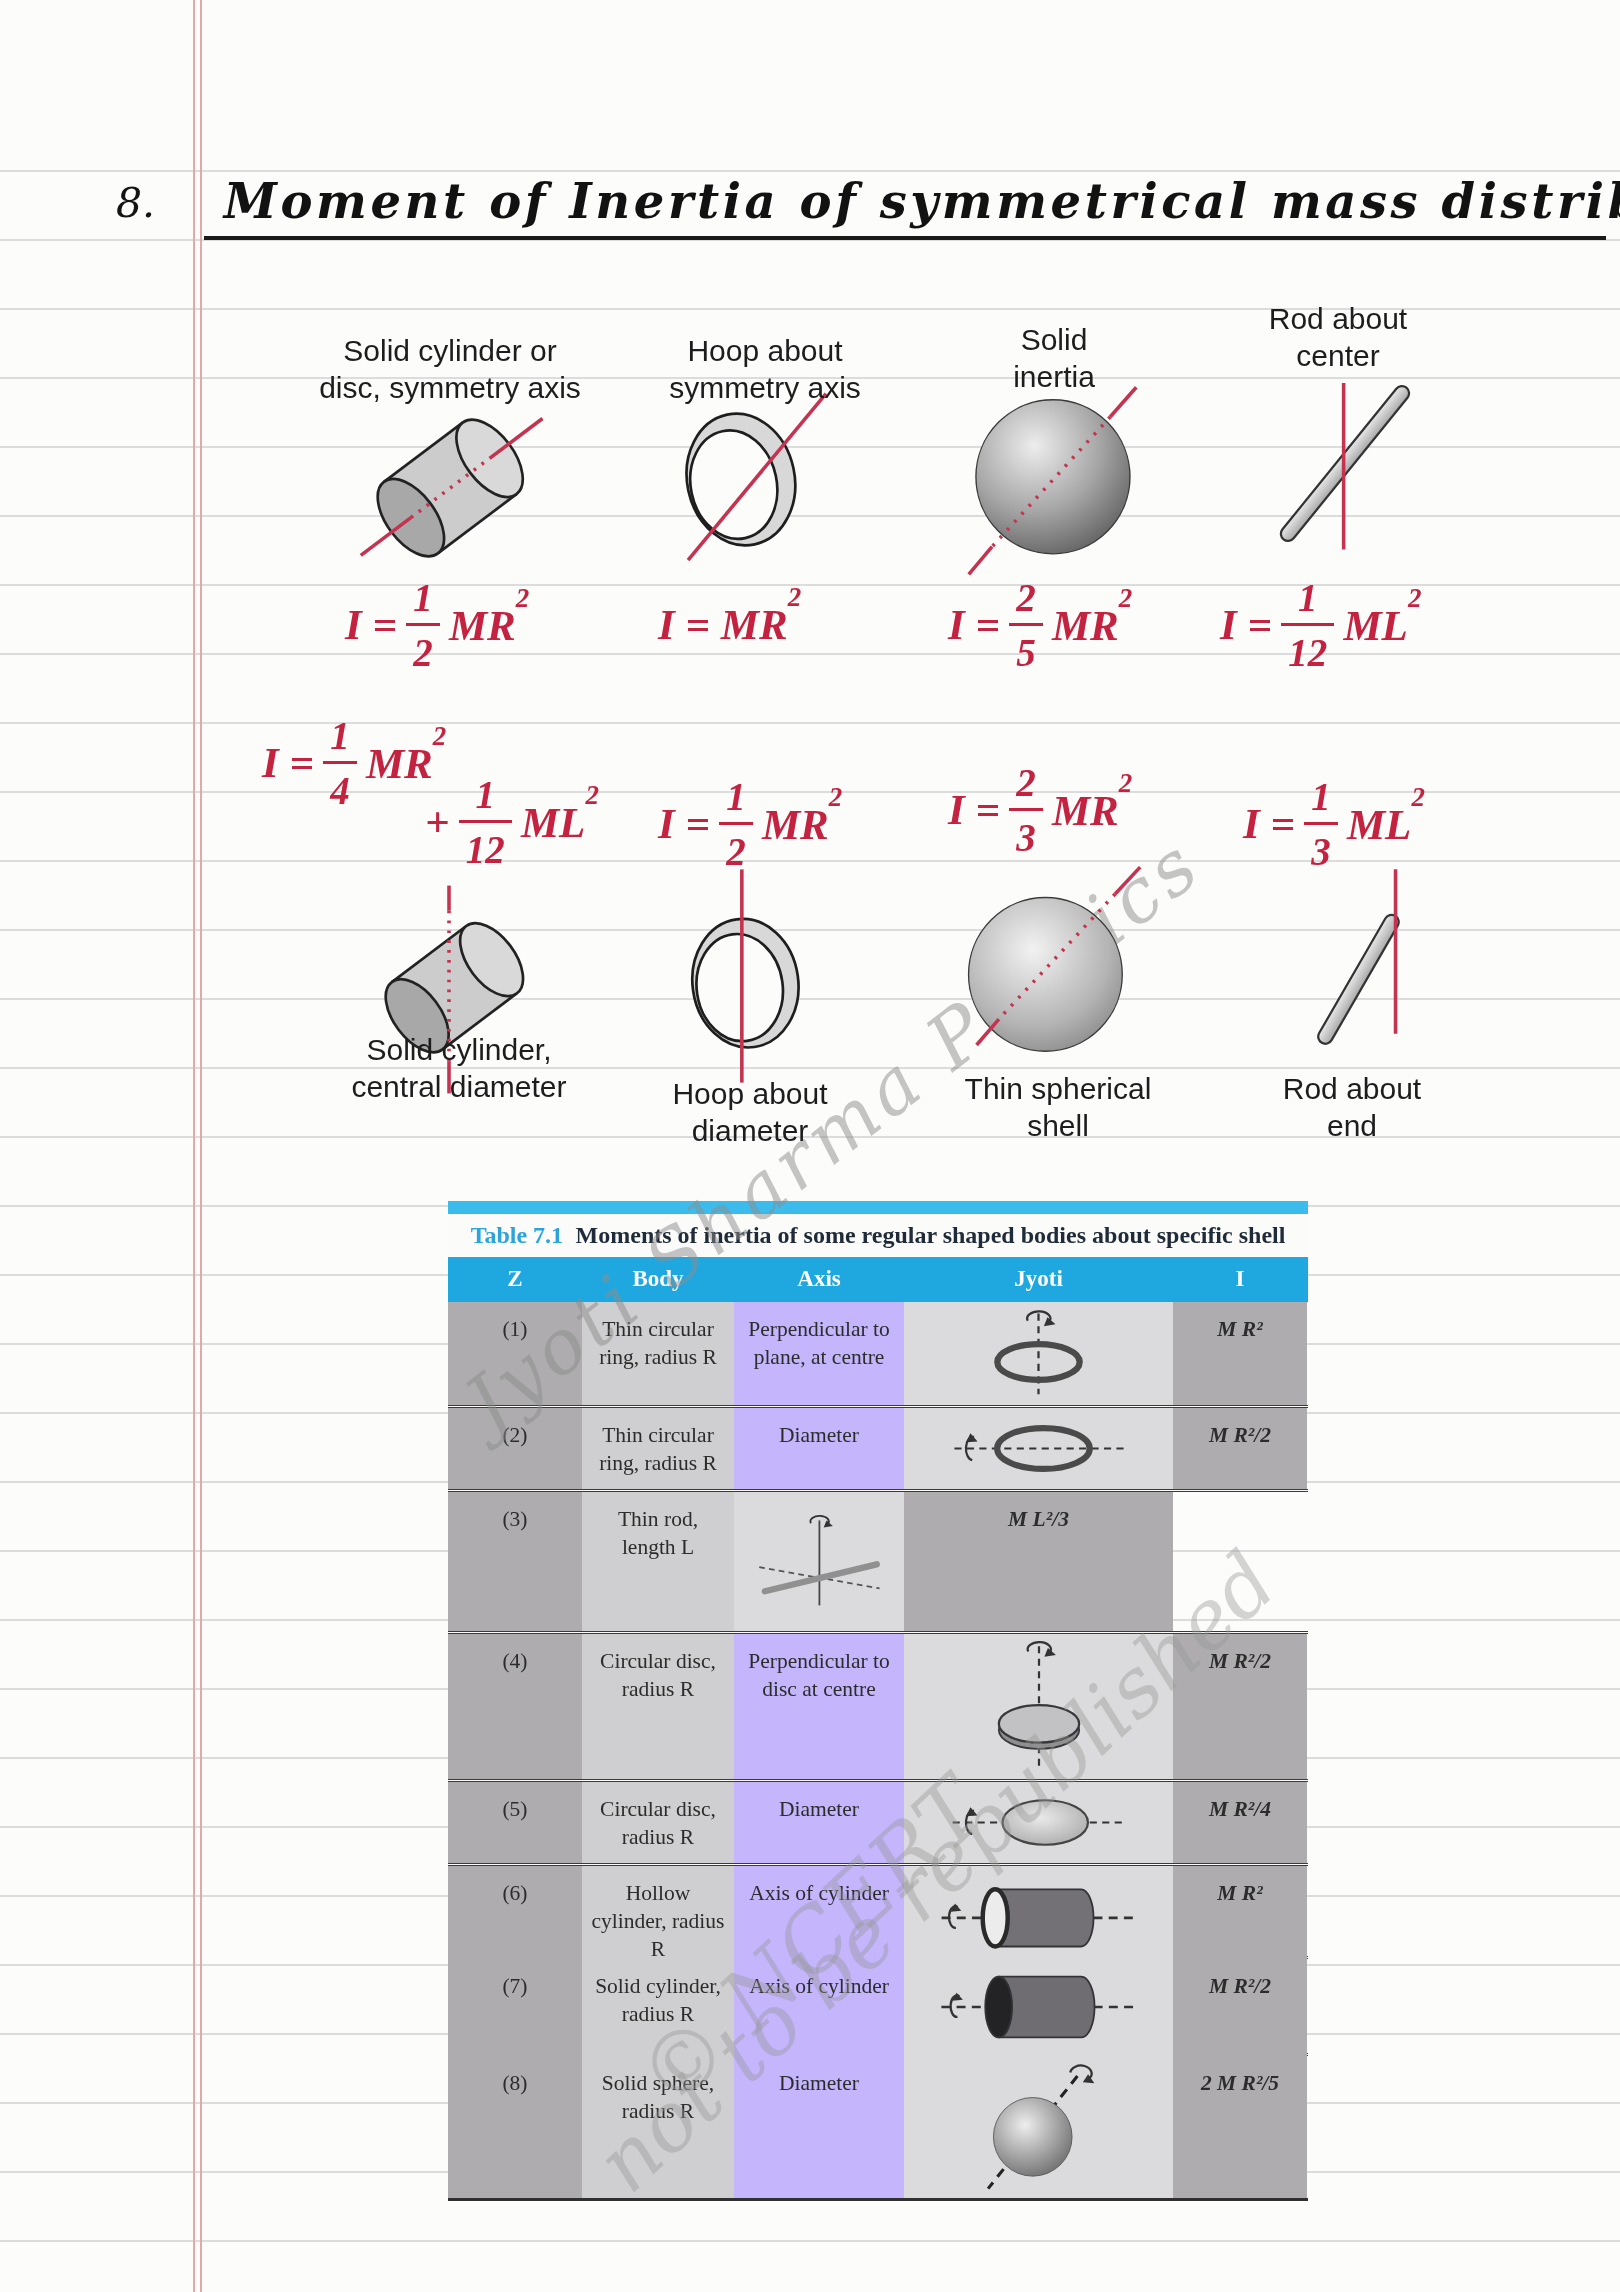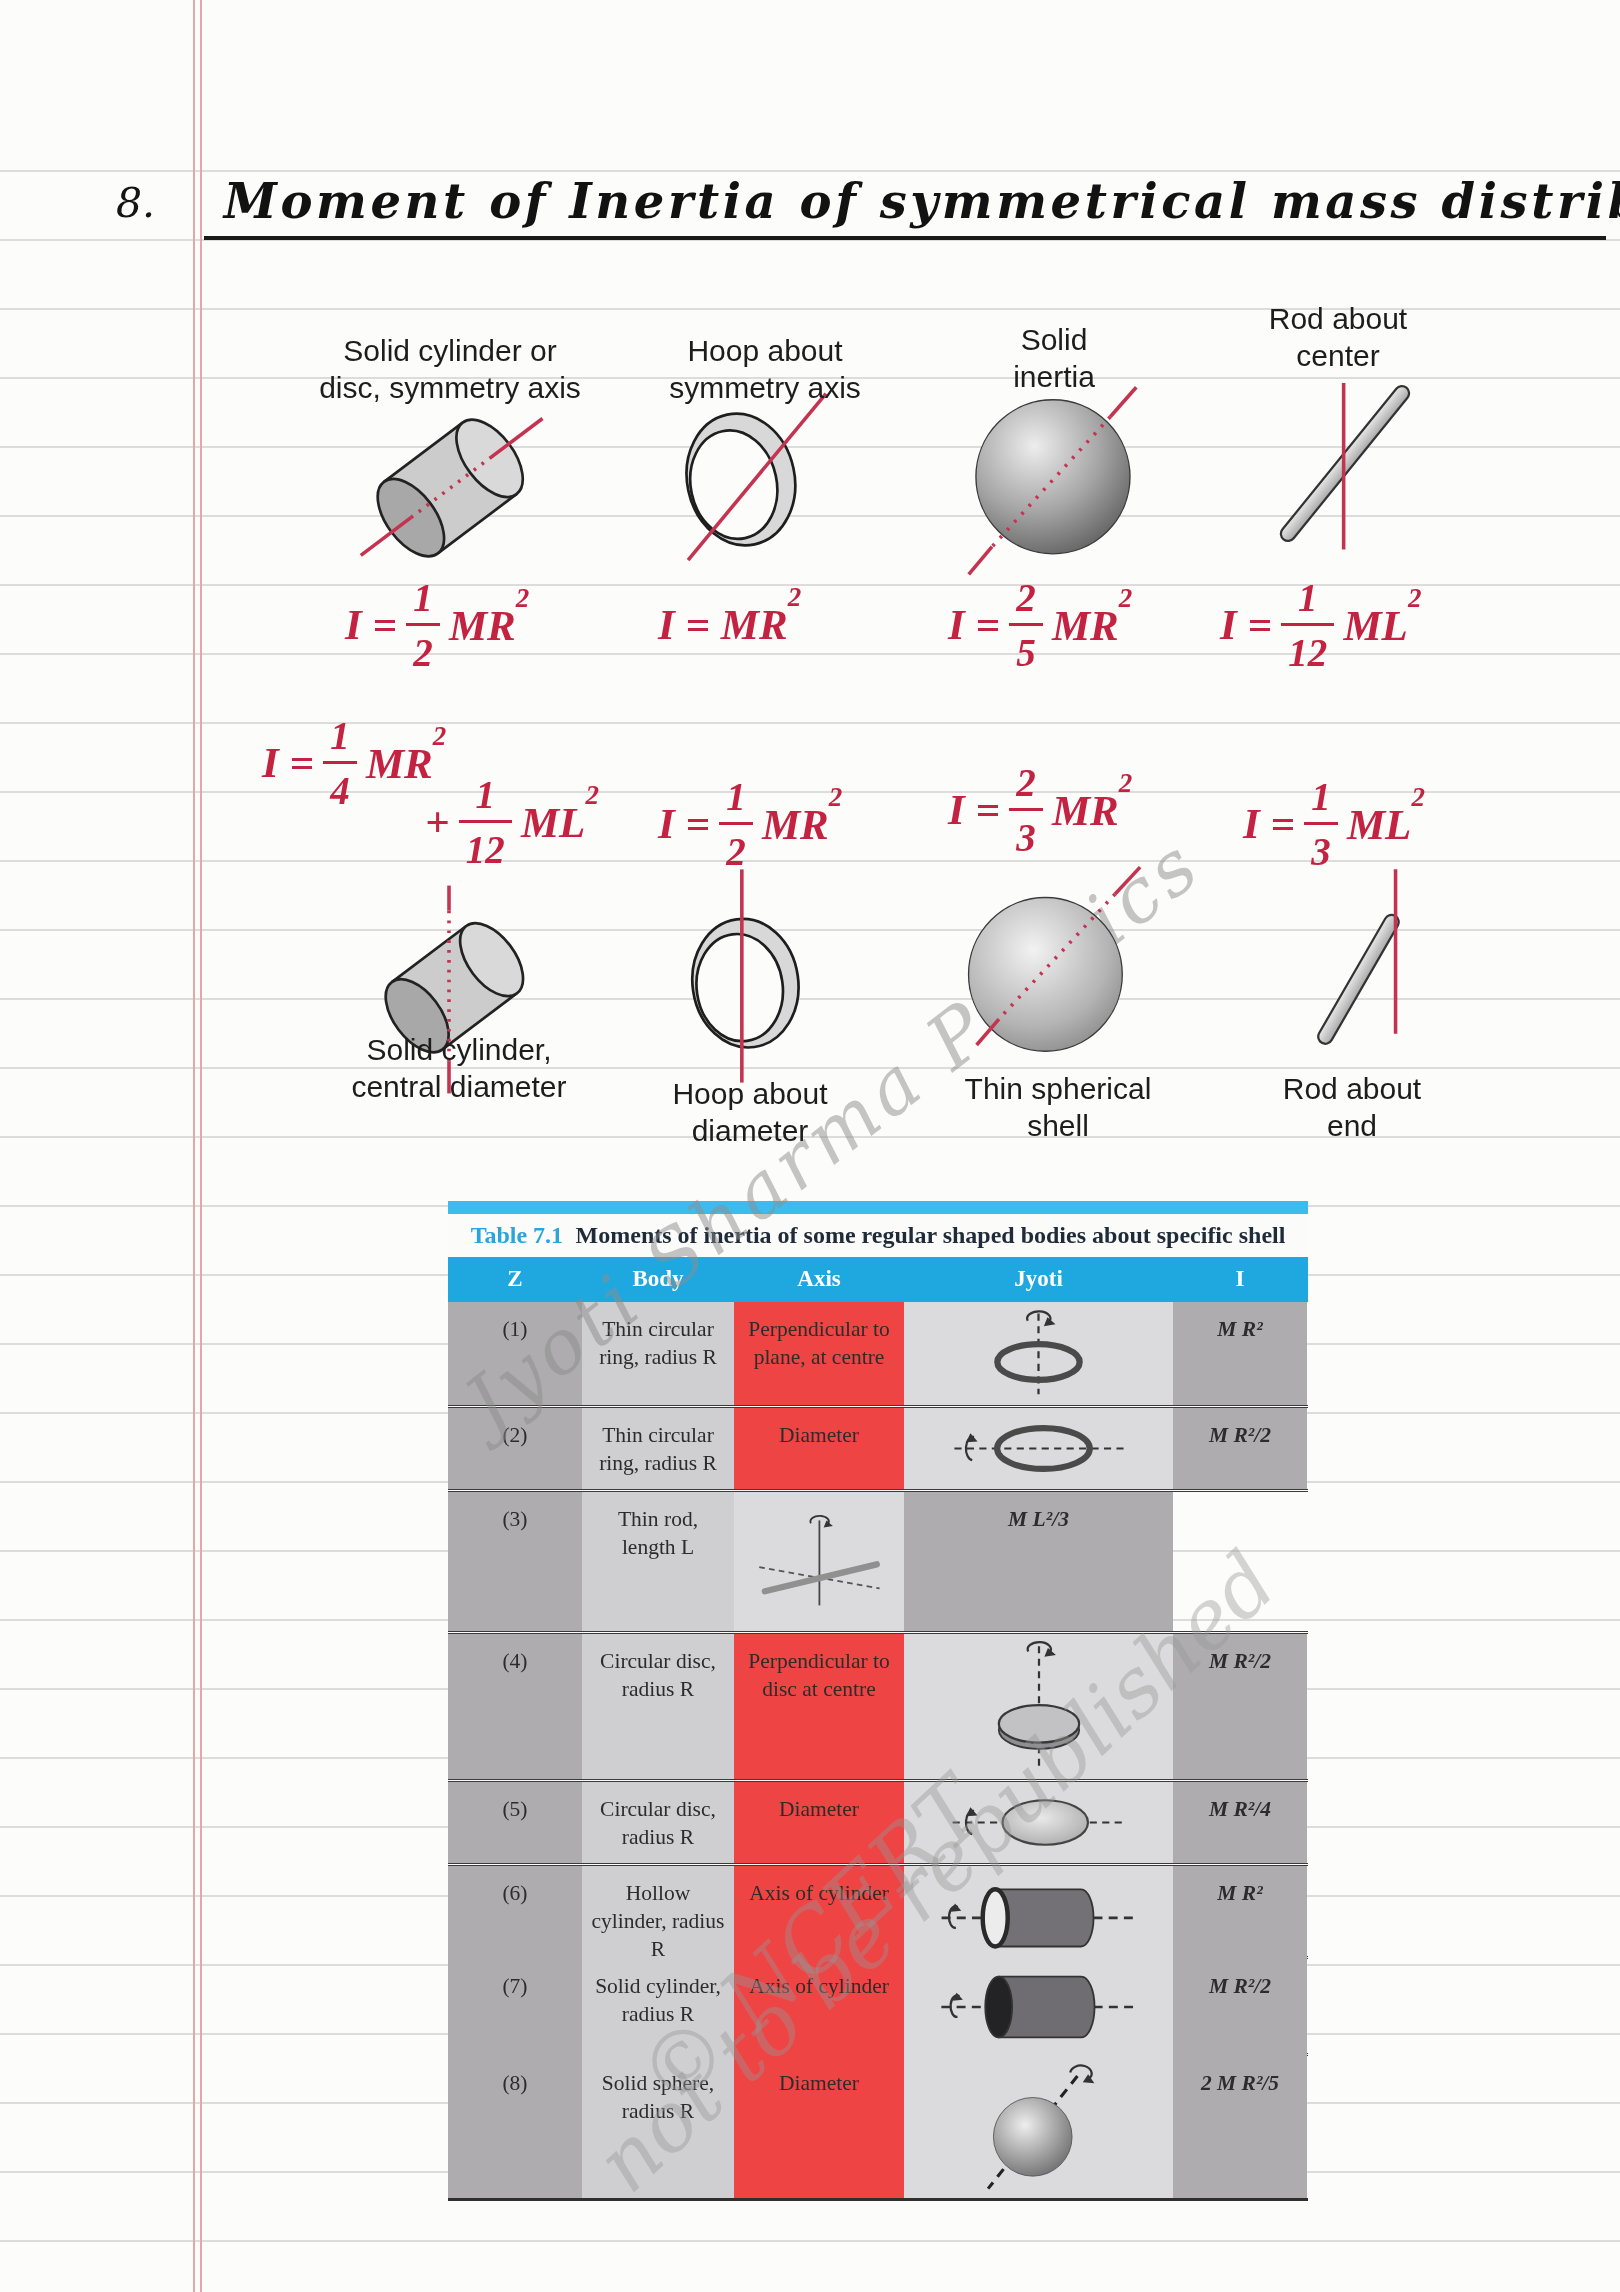--- a/index.html
+++ b/index.html
@@ -45,21 +45,21 @@
   .grid5 { display:grid; grid-template-columns:134px 152px 170px 269px 134px; }
   .tbl-header { height:45px; background:#1fa8e0; align-items:center; color:#ffffff;
                 font-weight:bold; font-size:23px; text-align:center; }
   .tbl-body { border-bottom:3.6px solid #2f2f2f; }
   .tbl-row { border-top:3.6px double #3a3a3a; }
   .tbl-row:first-child { border-top:none; }
   .cell { display:flex; justify-content:center; text-align:center; font-size:21.5px; color:#2c2c2c;
           line-height:1.3; padding:14.3px 7.2px 5.4px; box-sizing:border-box; align-items:flex-start; }
   .cell.figc { align-items:center; padding:3.6px; }
   .c1 { background:#aeacaf; } .c2 { background:#cfcED0; background:#cfced0; }
-  .c3 { background:#ef4444; } .c4 { background:#dbdadc; }
+  .c3 { background:#c4b5fd; } .c4 { background:#dbdadc; }
   .c5 { background:#aeacaf; font-style:italic; font-weight:600; }
 
   
   .wm { position:absolute; white-space:nowrap; font-family:"DejaVu Serif",serif; font-style:italic;
         pointer-events:none; z-index:2; }
   .wm-owner { left:833px; top:1133px; transform:translate(-50%,-50%) rotate(-38deg);
               font-size:75px; letter-spacing:5.4px; color:#8d8d8d; opacity:0.5; }
   .wm-n1 { left:811px; top:1943px; transform:translate(-50%,-50%) rotate(-43deg);
            font-size:85px; color:#979797; opacity:0.4; }
   .wm-n2 { left:936px; top:1872px; transform:translate(-50%,-50%) rotate(-43deg);

